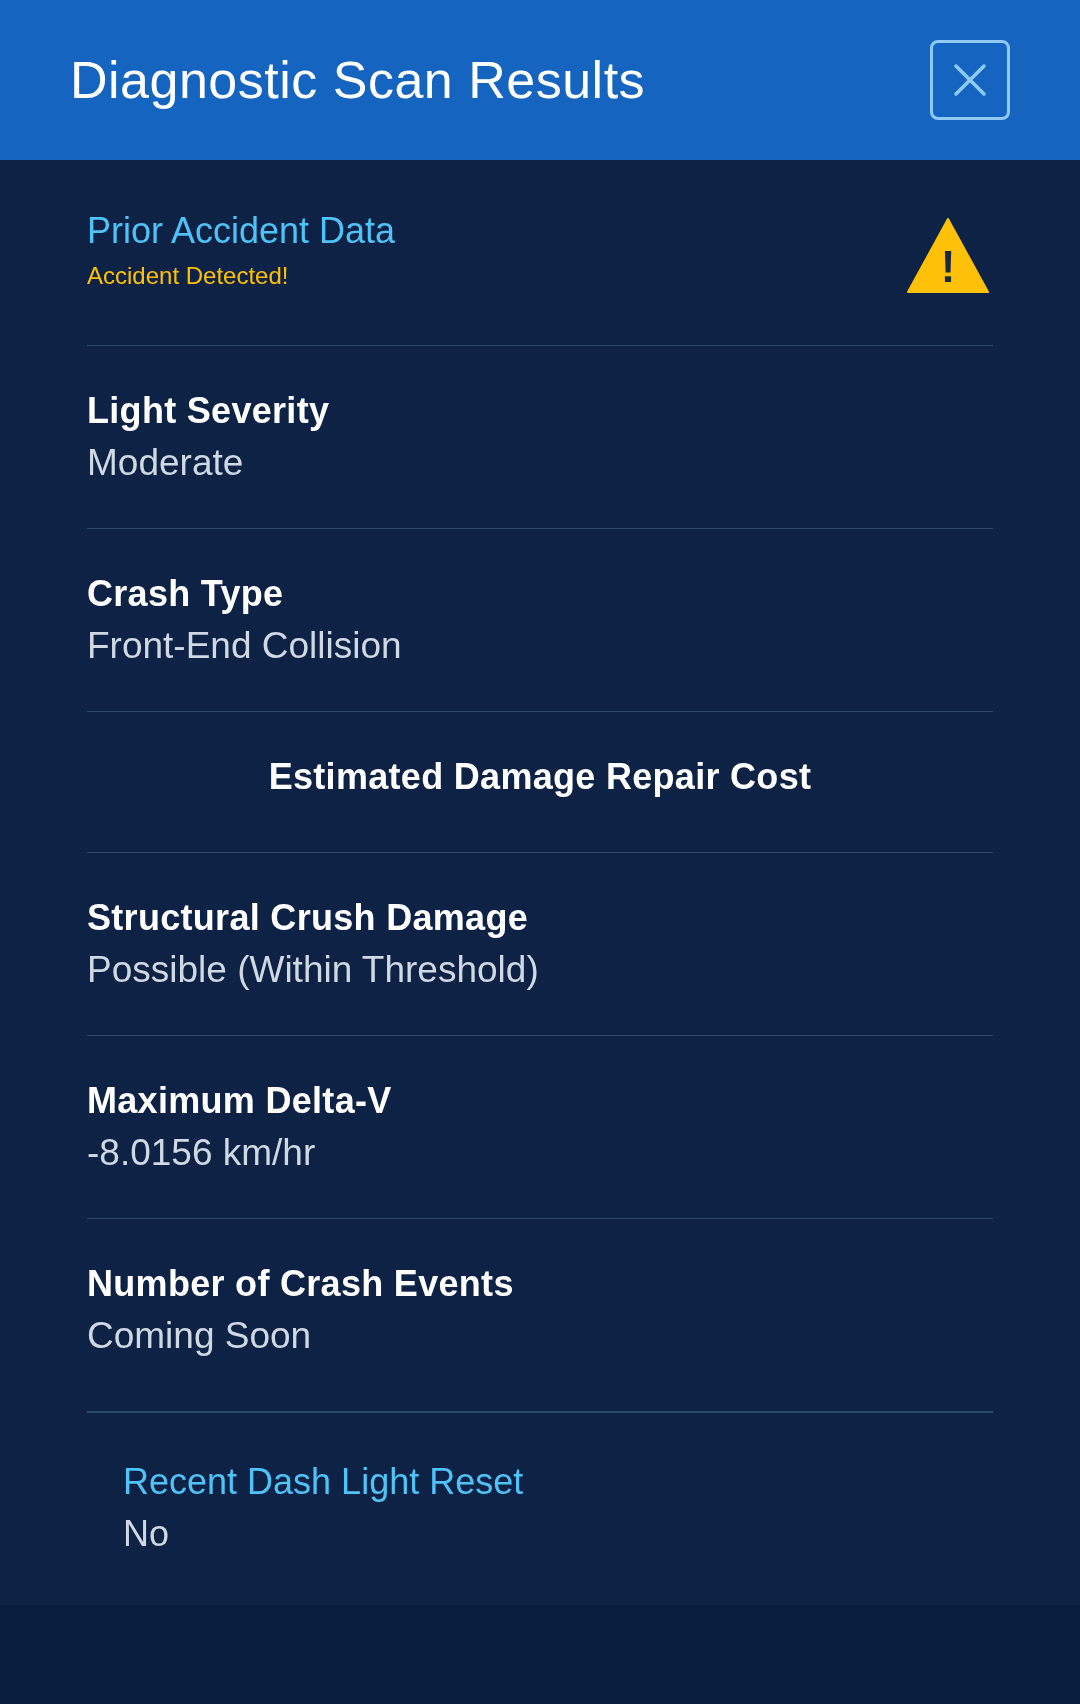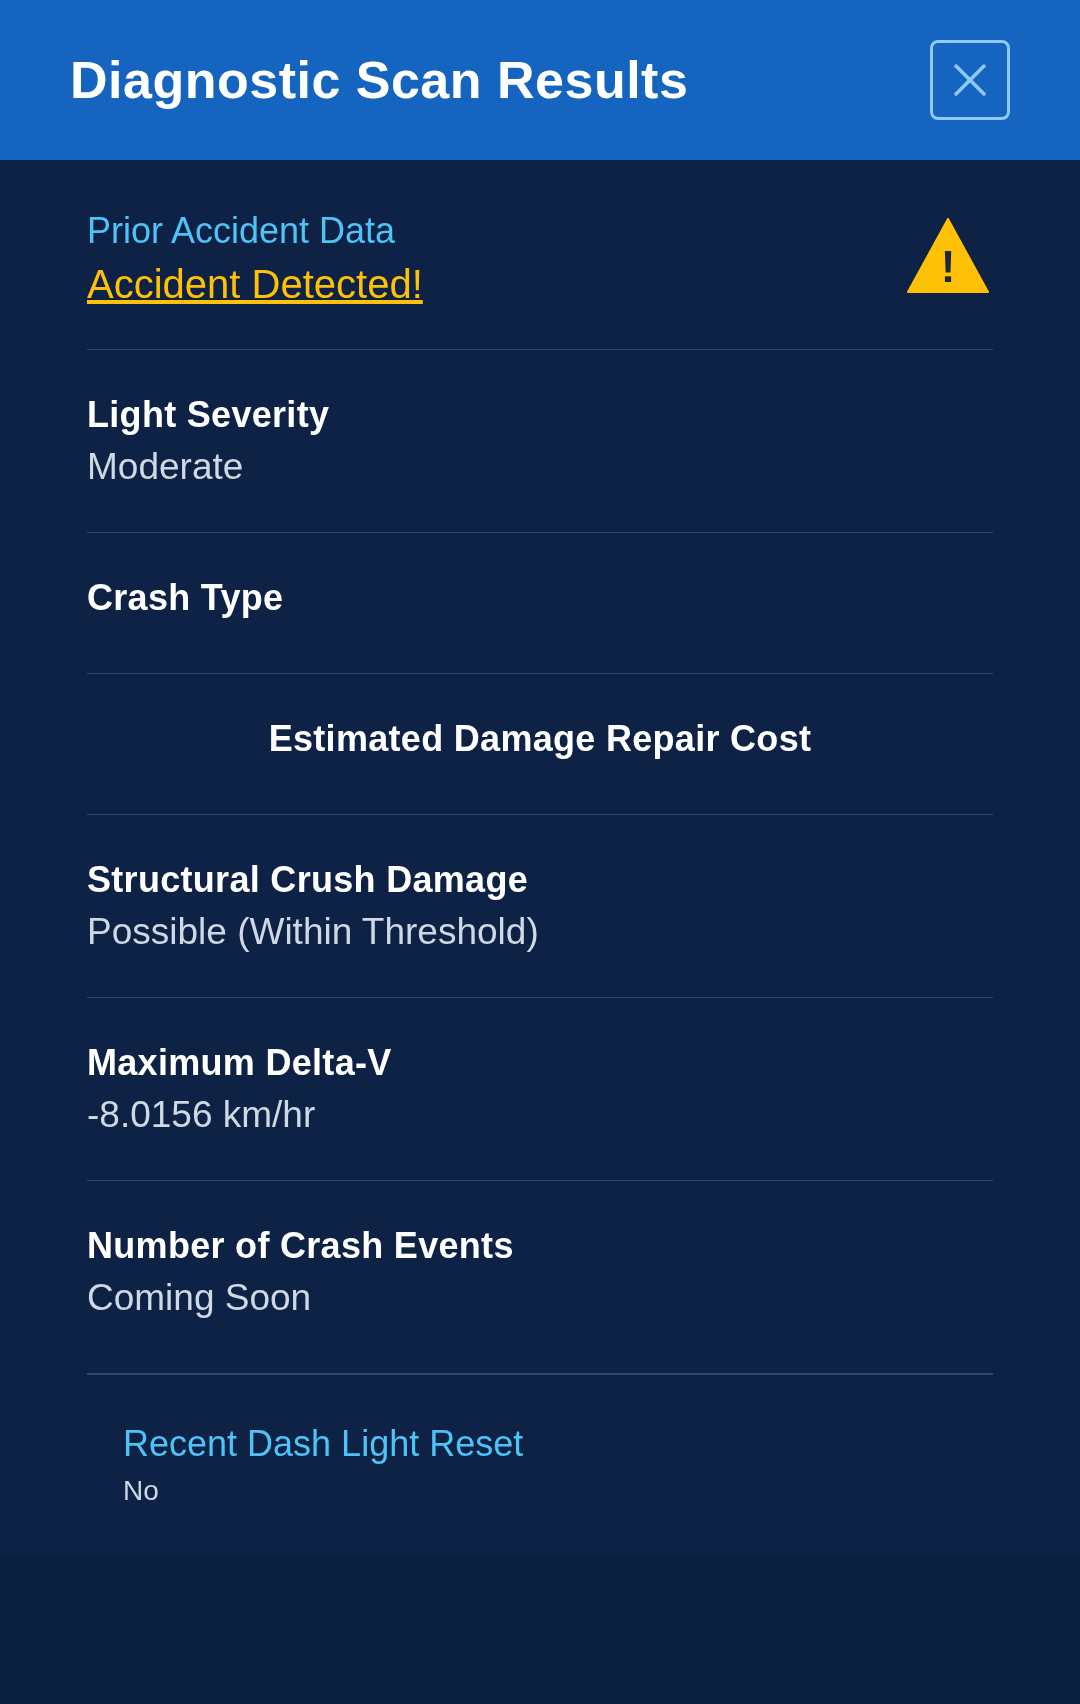--- a/index.html
+++ b/index.html
@@ -20,21 +20,21 @@
       background-color: #1565c0;
       padding: 40px 70px 40px 70px;
       display: flex;
       align-items: center;
       justify-content: space-between;
       min-height: 160px;
     }
 
     .header-title {
       font-size: 52px;
-      font-weight: 700;
+      font-weight: 400;
       color: #ffffff;
       letter-spacing: 0.5px;
     }
 
     .close-button {
       width: 80px;
       height: 80px;
       border: 3px solid #90caf9;
       border-radius: 8px;
       background: transparent;
@@ -68,24 +68,23 @@
       gap: 10px;
     }
 
     .section-label {
       font-size: 36px;
       color: #4fc3f7;
       font-weight: 400;
     }
 
     .accident-detected {
-      font-size: 40px;
+      font-size: 24px;
       color: #ffc107;
       font-weight: 400;
-      text-decoration: underline;
     }
 
     .warning-icon {
       flex-shrink: 0;
       margin-top: 4px;
     }
 
     .field-section {
       padding: 44px 0;
       border-bottom: 1px solid transparent;
@@ -117,21 +116,21 @@
     }
 
     .recent-dash-label {
       font-size: 36px;
       color: #4fc3f7;
       font-weight: 400;
       margin-bottom: 10px;
     }
 
     .recent-dash-value {
-      font-size: 28px;
+      font-size: 36px;
       font-weight: 300;
       color: #cfd8e3;
     }
   </style>
 </head>
 <body>
 
 <div class="header">
   <h1 class="header-title">Diagnostic Scan Results</h1>
   <button class="close-button">
@@ -161,20 +160,21 @@
 
   <div class="field-section" style="padding: 44px 0; border-bottom: none;">
     <div class="field-label">Light Severity</div>
     <div class="field-value">Moderate</div>
   </div>
 
   <div class="divider"></div>
 
   <div class="field-section" style="padding: 44px 0; border-bottom: none;">
     <div class="field-label">Crash Type</div>
+    <div class="field-value">Front-End Collision</div>
   </div>
 
   <div class="divider"></div>
 
   <div class="field-section" style="padding: 44px 0; border-bottom: none; text-align: center;">
     <div class="field-label">Estimated Damage Repair Cost</div>
   </div>
 
   <div class="divider"></div>
 

